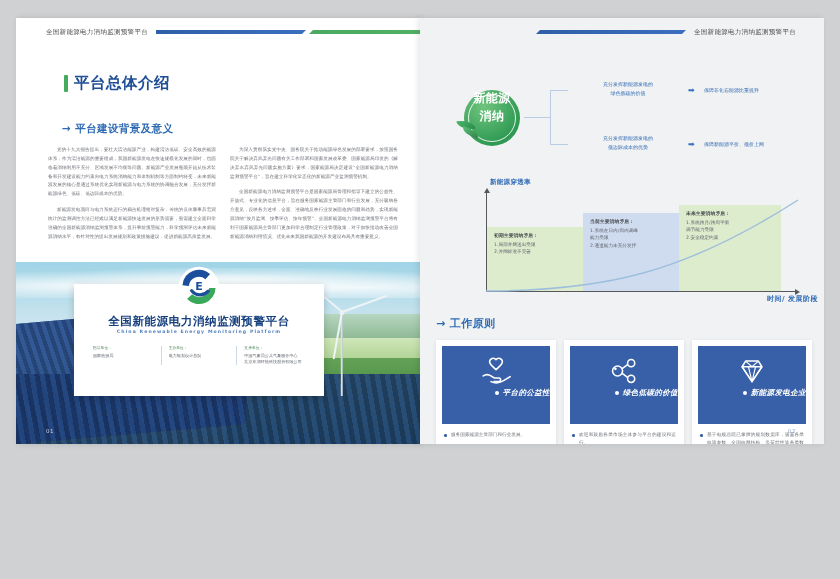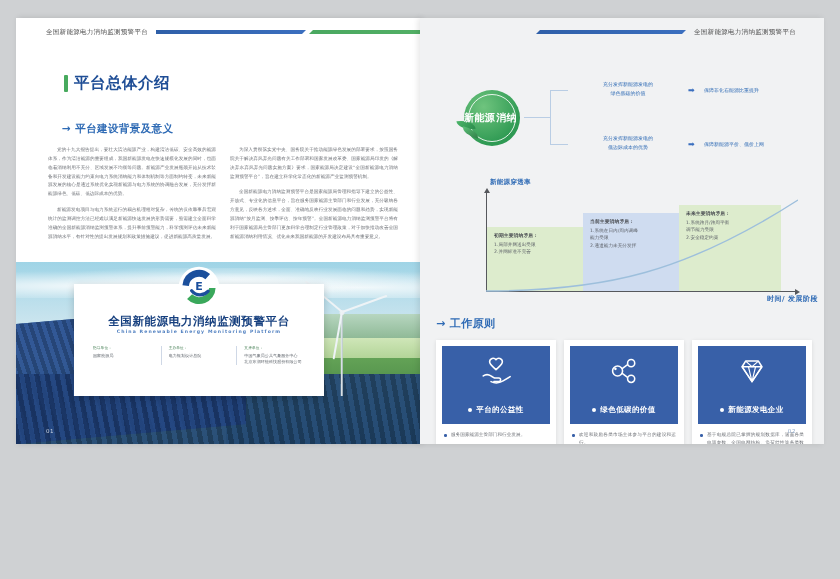--- a/index.html
+++ b/index.html
@@ -92,23 +92,23 @@
   .pageno-l{ left:30px; bottom:10px; color:#c8d2e0; }
   .pageno-r{ right:28px; bottom:10px; color:#8fa7c8; }
 
   
   .mindmap{ position:absolute; left:12px; top:56px; width:392px; height:88px; }
   .leafbadge{ position:absolute; left:32px; top:16px; width:56px; height:56px; }
   .leafbadge .ring{ position:absolute; inset:0; border-radius:50%;
     background:radial-gradient(circle at 35% 30%,#6fc47e,#2f9a53 70%); }
   .leafbadge .ring:after{ content:""; position:absolute; inset:4px; border-radius:50%;
     border:1.2px solid rgba(255,255,255,.85); }
-  .leafbadge .lbl{ position:absolute; inset:0; display:flex; flex-direction:row;
+  .leafbadge .lbl{ position:absolute; inset:0; display:flex; flex-direction:column;
     align-items:center; justify-content:flex-start; gap:1px;
-    font-size:10px; font-weight:bold; color:#fff; letter-spacing:.4px; }
+    font-size:12px; font-weight:bold; color:#fff; letter-spacing:.4px; }
   .leafbadge .leafA,.leafbadge .leafB{ position:absolute; background:#3aa85b; }
   .leafbadge .leafA{ left:-7px; top:30px; width:18px; height:10px;
     border-radius:0 100% 0 100%; transform:rotate(-8deg);
     background:linear-gradient(135deg,#4cb569,#2b8c4c); }
   .leafbadge .leafB{ left:-2px; top:38px; width:17px; height:9px;
     border-radius:0 100% 0 100%; transform:rotate(12deg);
     background:linear-gradient(135deg,#5cc077,#317f49); }
 
   .mm-line{ position:absolute; background:#b9cde4; }
   .mm-item{ position:absolute; width:112px; font-size:5px; line-height:1.7;
@@ -133,21 +133,21 @@
   .p1{ left:33px; width:96px; height:64px; background:#ddeccd; }
   .p2{ left:129px; width:96px; height:78px; background:#cfdcf0; }
   .p3{ left:225px; width:102px; height:86px; background:#ddeccd; }
   .curve{ position:absolute; left:32px; top:14px; width:312px; height:100px; }
 
   
   .prin-title{ position:absolute; left:16px; top:298px; font-size:11px; font-weight:bold; color:#2f6bb5; letter-spacing:.4px; }
   .cards{ position:absolute; left:16px; top:322px; width:376px; display:flex; gap:8px; }
   .card{ width:120px; background:#ffffff; box-shadow:0 1px 4px rgba(0,0,0,.10); padding:6px 6px 8px; }
   .card-head{ position:relative; height:78px; background:#3860a8; display:flex;
-    flex-direction:column; align-items:center; justify-content:flex-end; padding-bottom:9px; }
+    flex-direction:column; align-items:flex-end; justify-content:flex-end; padding-bottom:26px;font-style:italic; }
   .card-head .ico{ position:absolute; top:10px; left:50%; transform:translateX(-50%); }
   .card-head .ht{ display:flex; align-items:center; gap:4px;
     font-size:7.5px; font-weight:bold; color:#ffffff; letter-spacing:.4px; }
   .card-head .dot{ width:4px; height:4px; border-radius:50%; background:#ffffff; display:inline-block; }
   .card-body{ padding:7px 2px 0 2px; }
   .card-body li{ list-style:none; position:relative; padding-left:7px; margin-bottom:5px;
     font-size:4.6px; line-height:1.78; color:#6d7076; text-align:justify; letter-spacing:.05px; }
   .card-body li:before{ content:""; position:absolute; left:0; top:3.2px;
     width:2.6px; height:2.6px; border-radius:50%; background:#3860a8; }
 </style>

